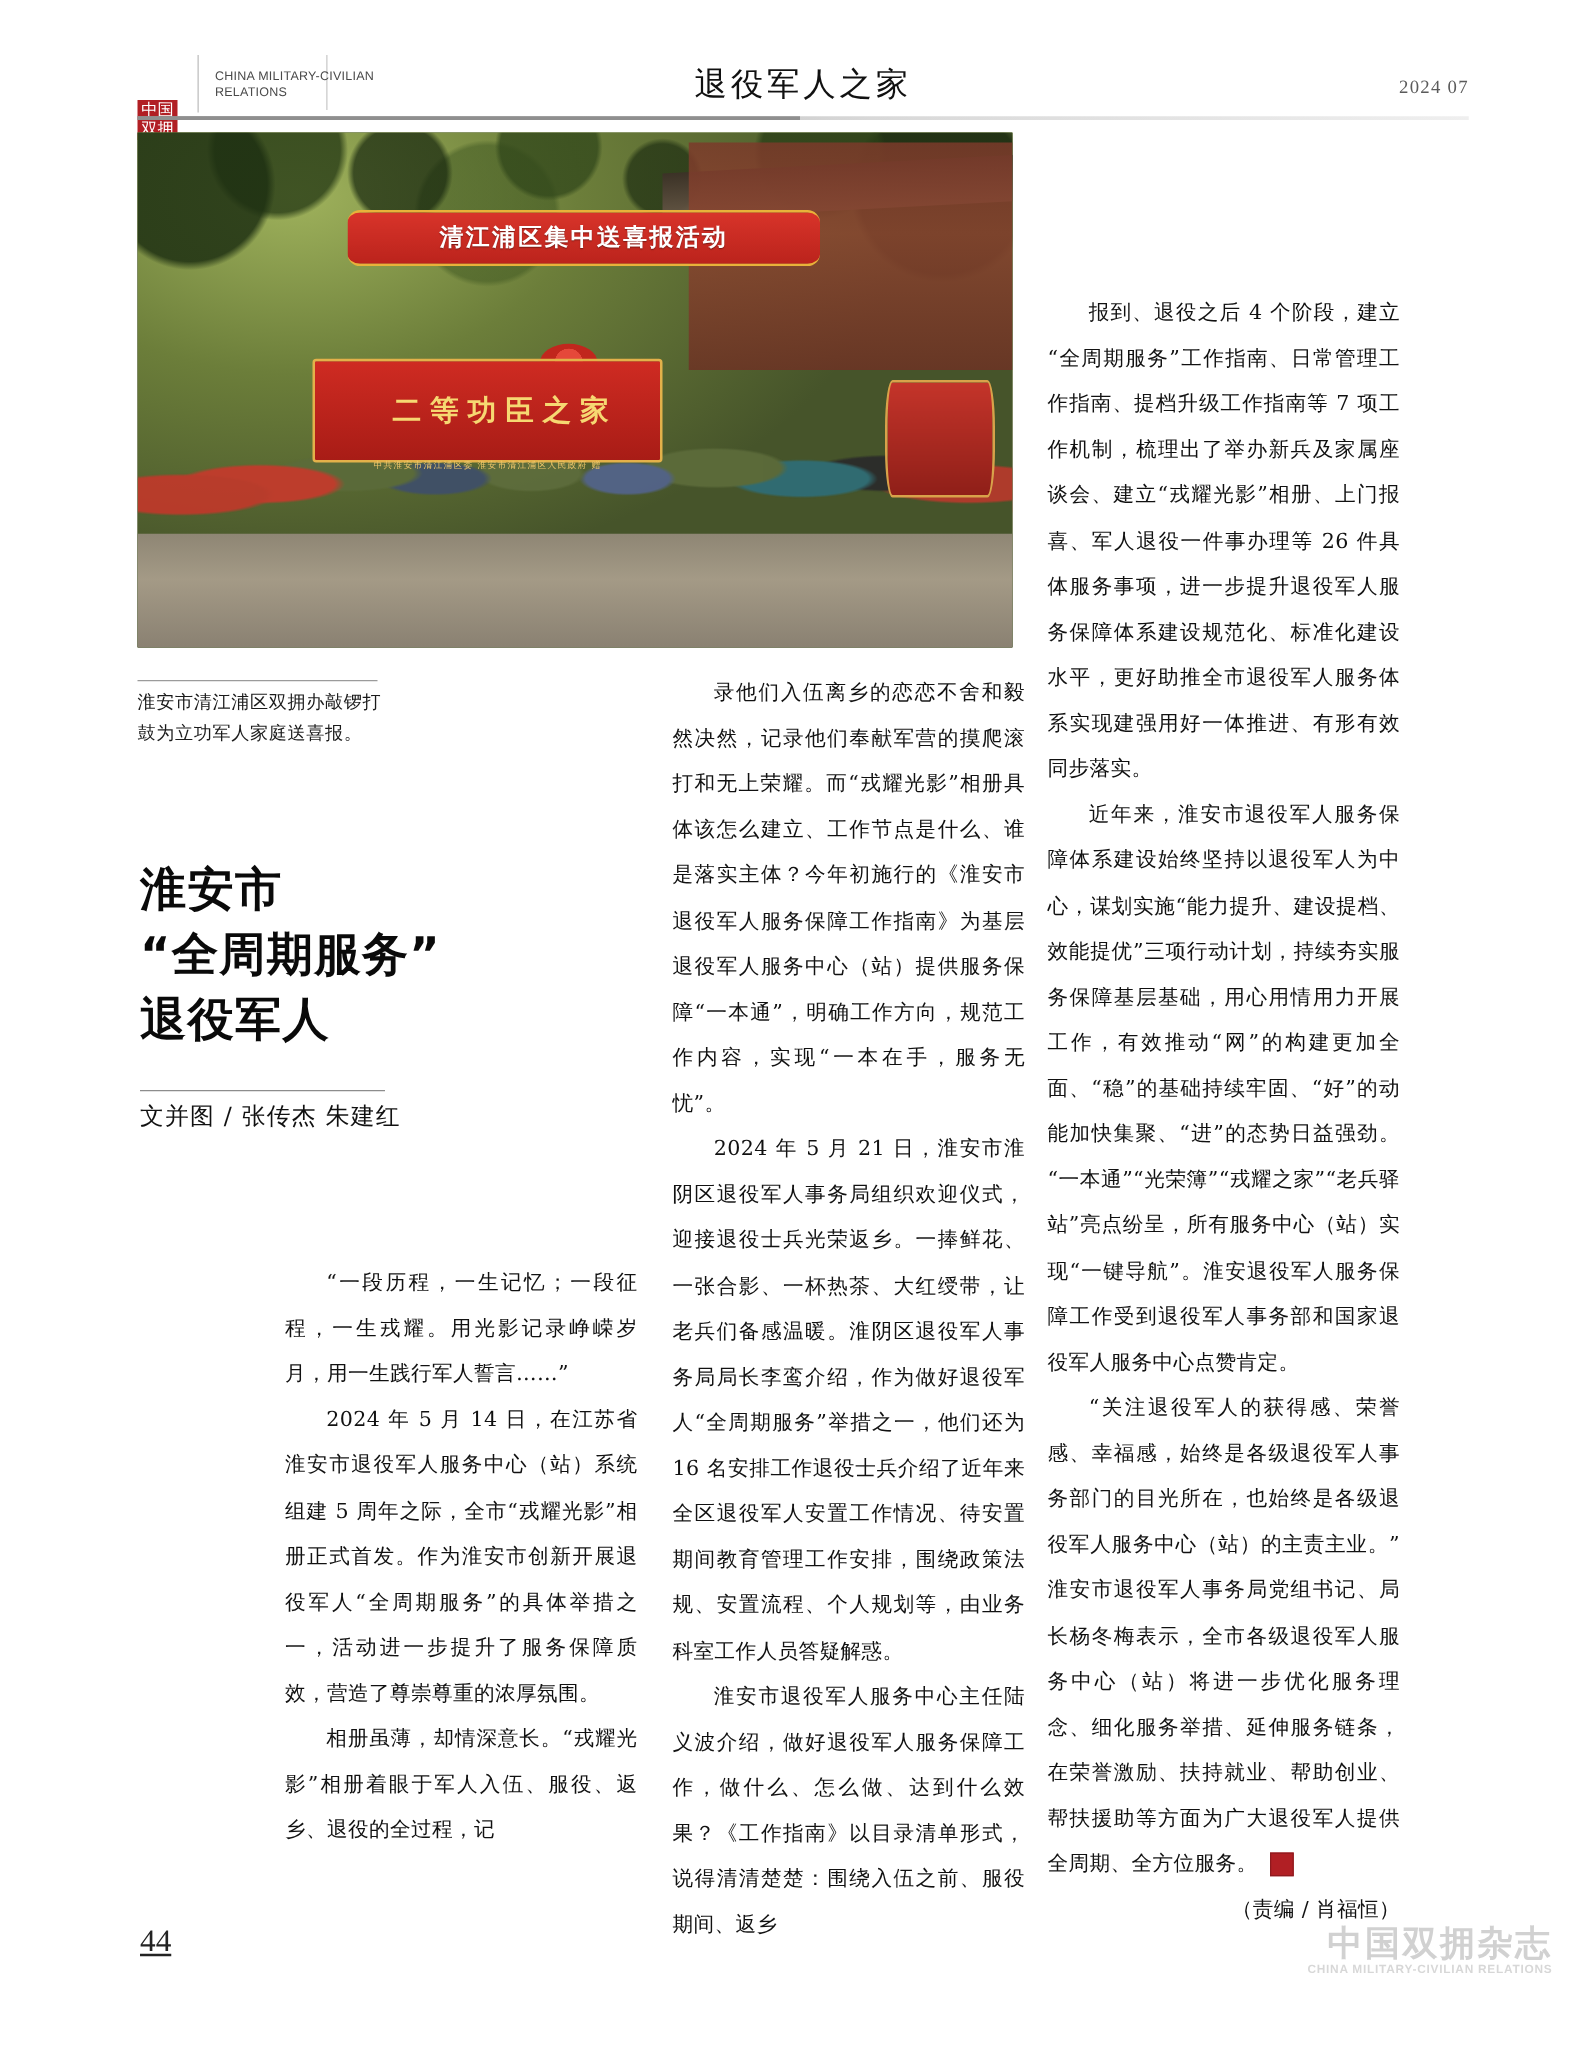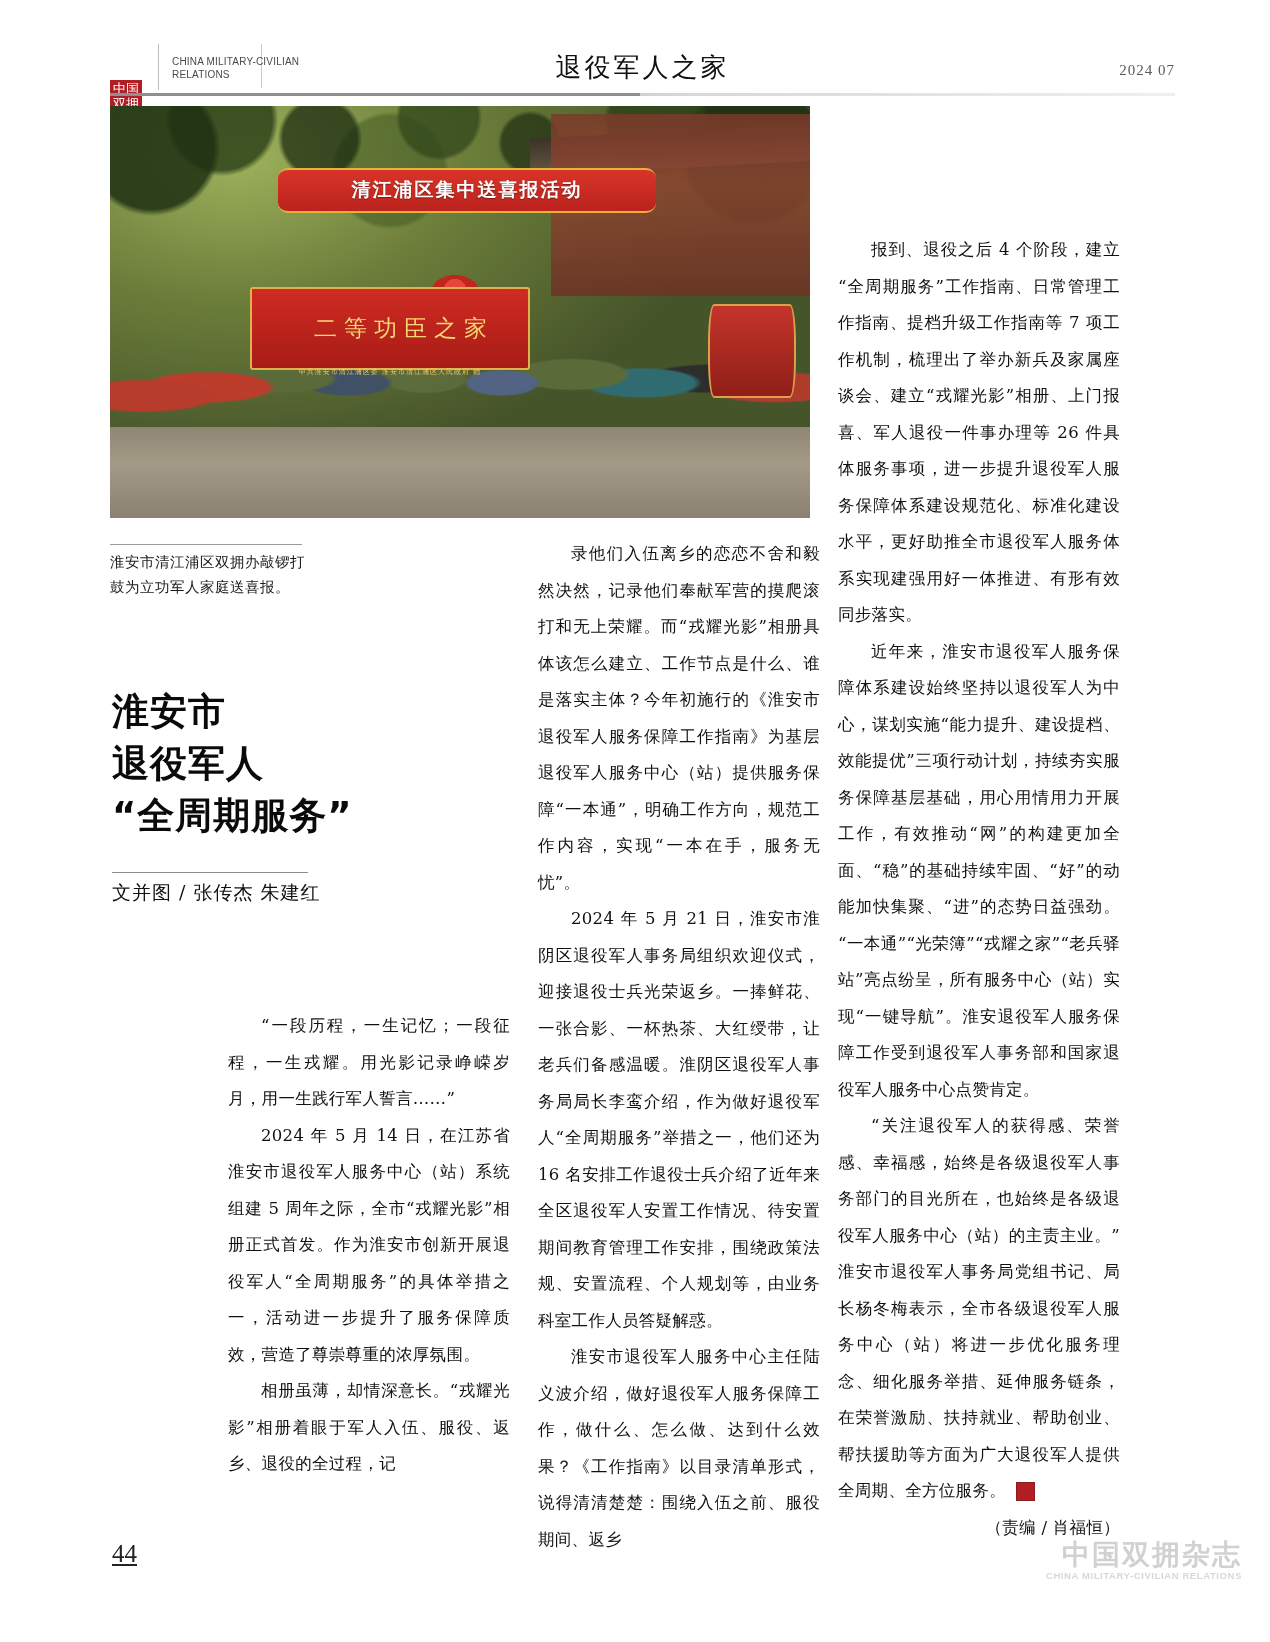--- a/index.html
+++ b/index.html
@@ -194,21 +194,21 @@
     left: 20%;
     top: 44%;
     width: 40%;
     height: 20%;
     background: linear-gradient(to bottom, #cf2b22, #a81c16);
     border: 2px solid #e3b14a;
     border-radius: 3px;
     color: #f6d872;
     font-family: "DejaVu Serif", serif;
     font-size: 23px;
-    font-weight: normal;
+    font-weight: bold;
     letter-spacing: 7px;
     display: flex;
     align-items: center;
     justify-content: center;
     box-sizing: border-box;
     padding-left: 28px;
   }
   .banner-plaque-sub {
     position:absolute; left:20%; top:62%; width:40%; height:5%;
     color:#f0c86a; font-size:7px; letter-spacing:1px;
@@ -390,22 +390,22 @@
     <div class="plaque-flower"></div>
     <div class="banner-plaque">二等功臣之家</div>
     <div class="banner-plaque-sub">中共淮安市清江浦区委 淮安市清江浦区人民政府 赠</div>
   </div>
 
   <div class="caption-rule"></div>
   <div class="caption">淮安市清江浦区双拥办敲锣打鼓为立功军人家庭送喜报。</div>
 
   <div class="headline">
     <span>淮安市</span>
+    <span>“全周期服务”</span>
     <span>退役军人</span>
-    <span>“全周期服务”</span>
   </div>
   <div class="byline-rule"></div>
   <div class="byline">文并图 / 张传杰 朱建红</div>
 
   <div class="col col-1">
     <p>“一段历程，一生记忆；一段征程，一生戎耀。用光影记录峥嵘岁月，用一生践行军人誓言……”</p>
     <p>2024 年 5 月 14 日，在江苏省淮安市退役军人服务中心（站）系统组建 5 周年之际，全市“戎耀光影”相册正式首发。作为淮安市创新开展退役军人“全周期服务”的具体举措之一，活动进一步提升了服务保障质效，营造了尊崇尊重的浓厚氛围。</p>
     <p>相册虽薄，却情深意长。“戎耀光影”相册着眼于军人入伍、服役、返乡、退役的全过程，记</p>
   </div>
 

